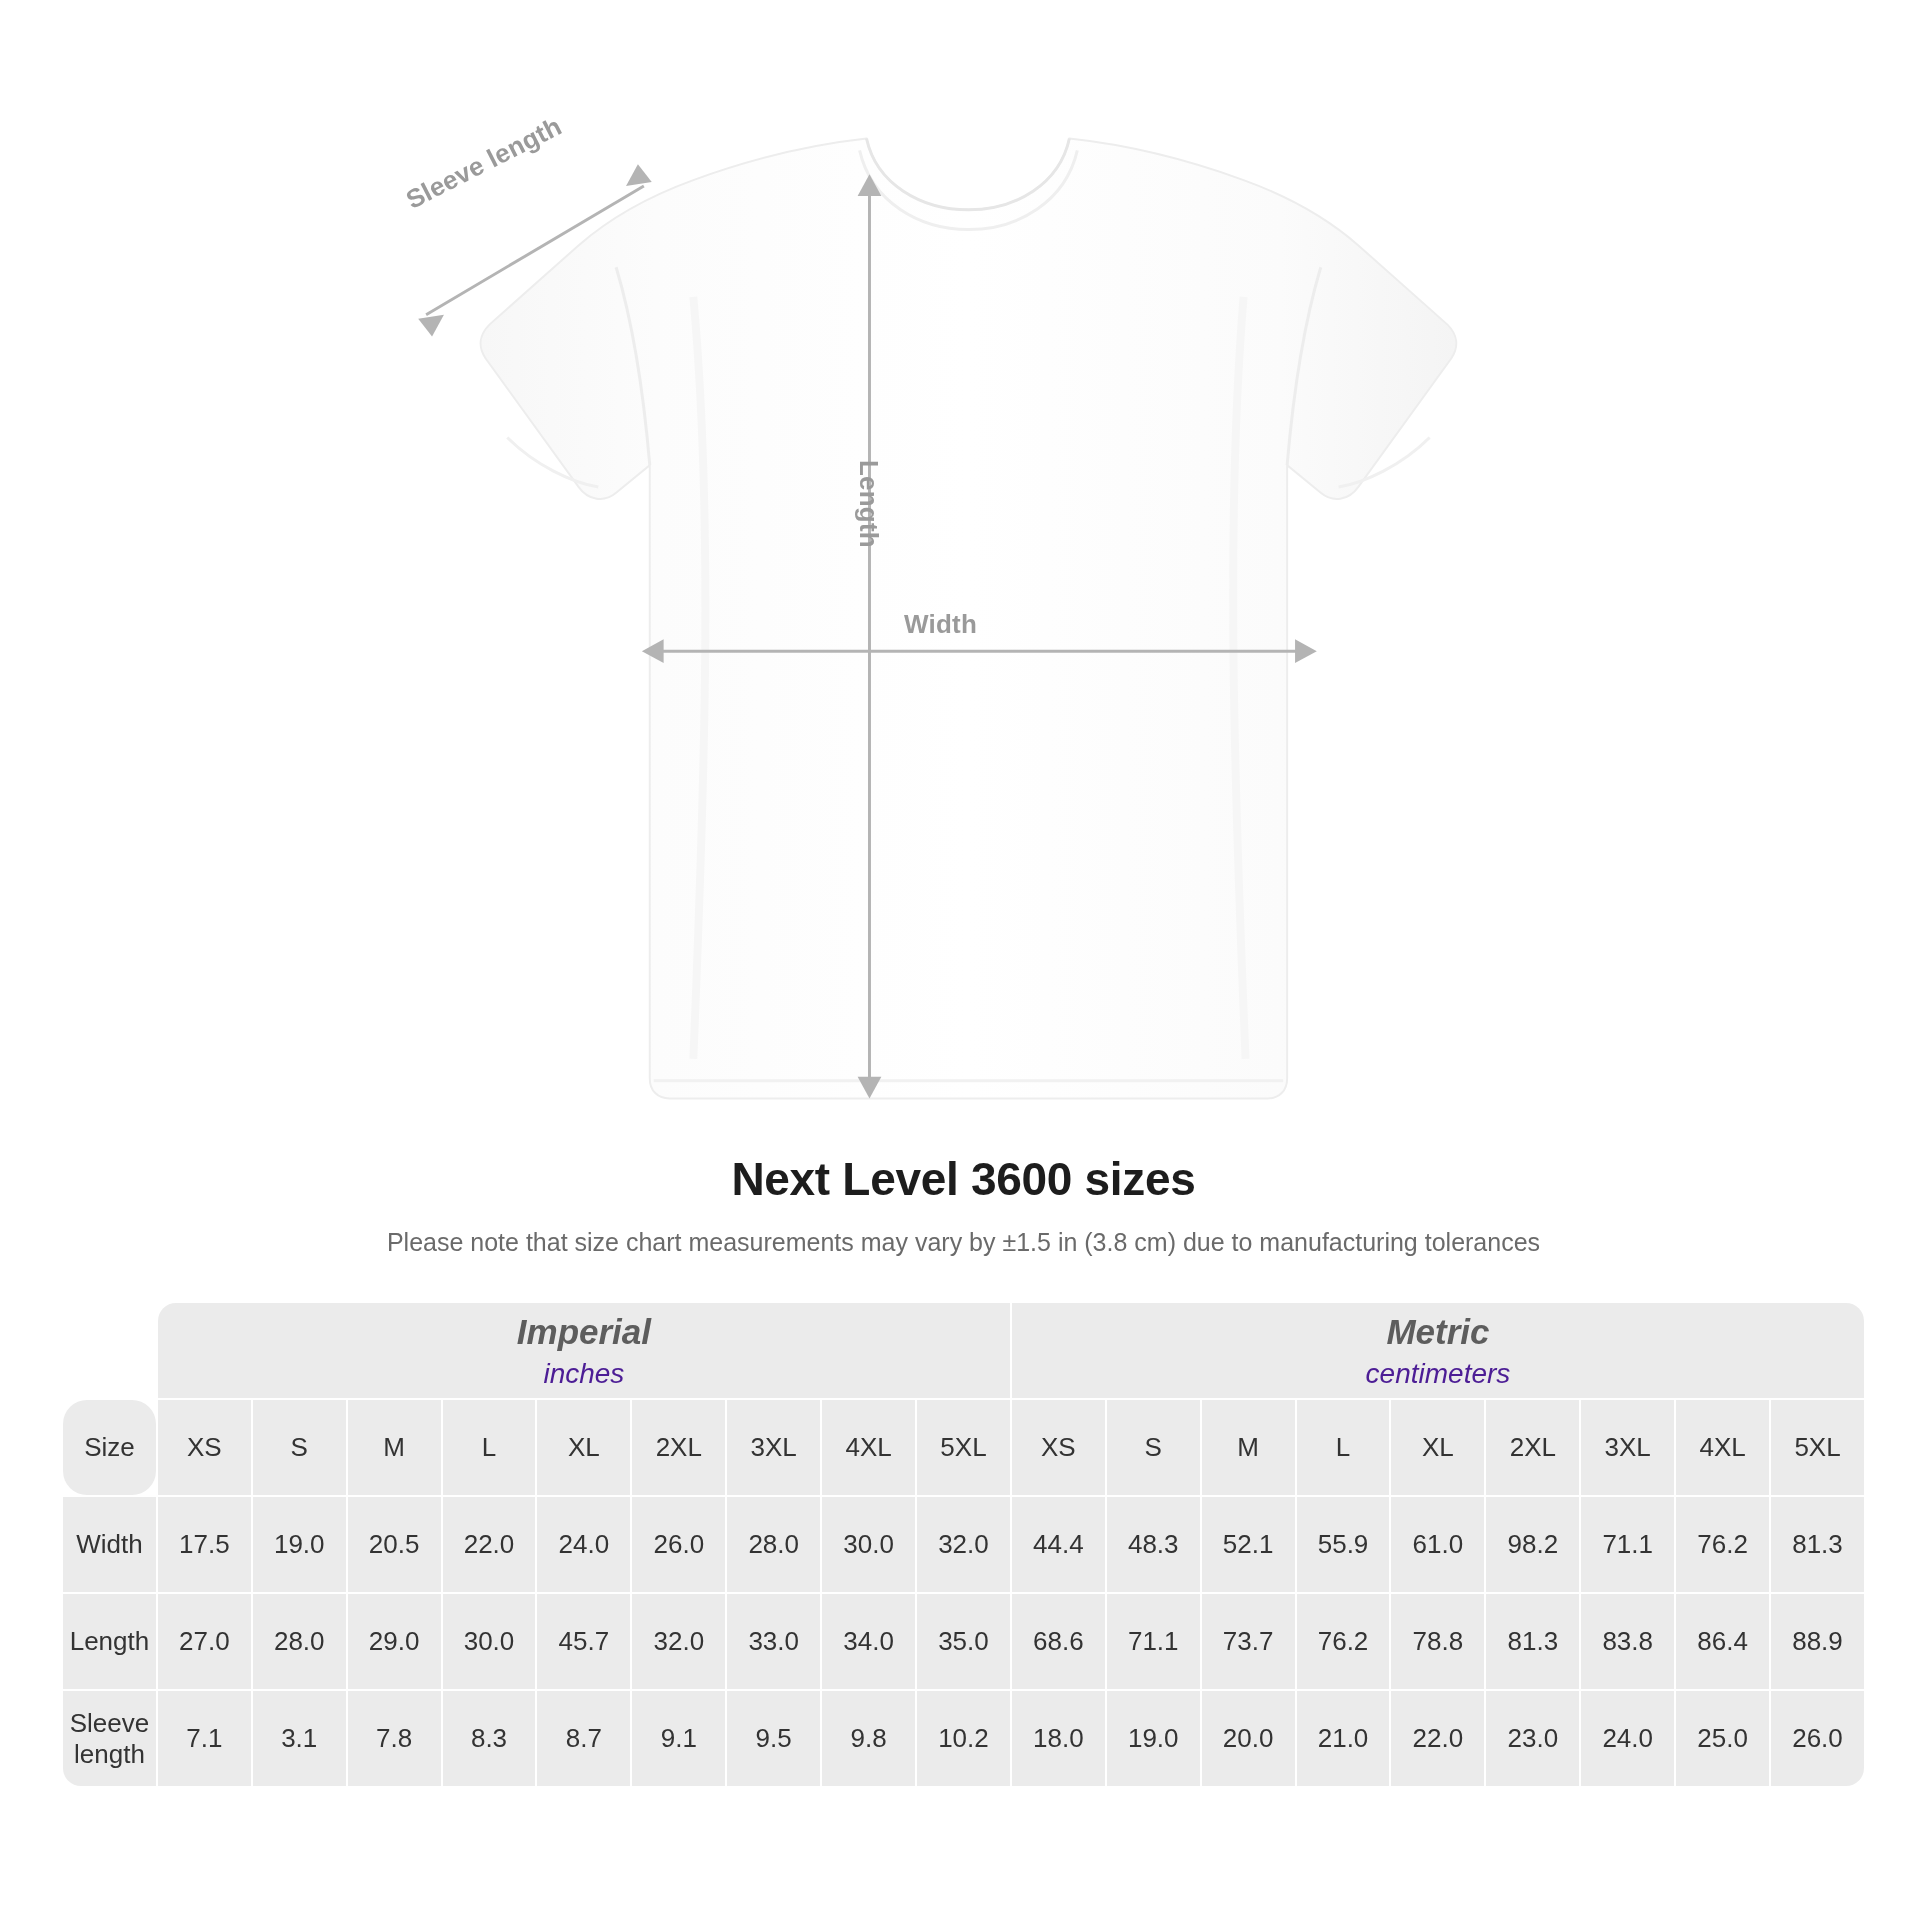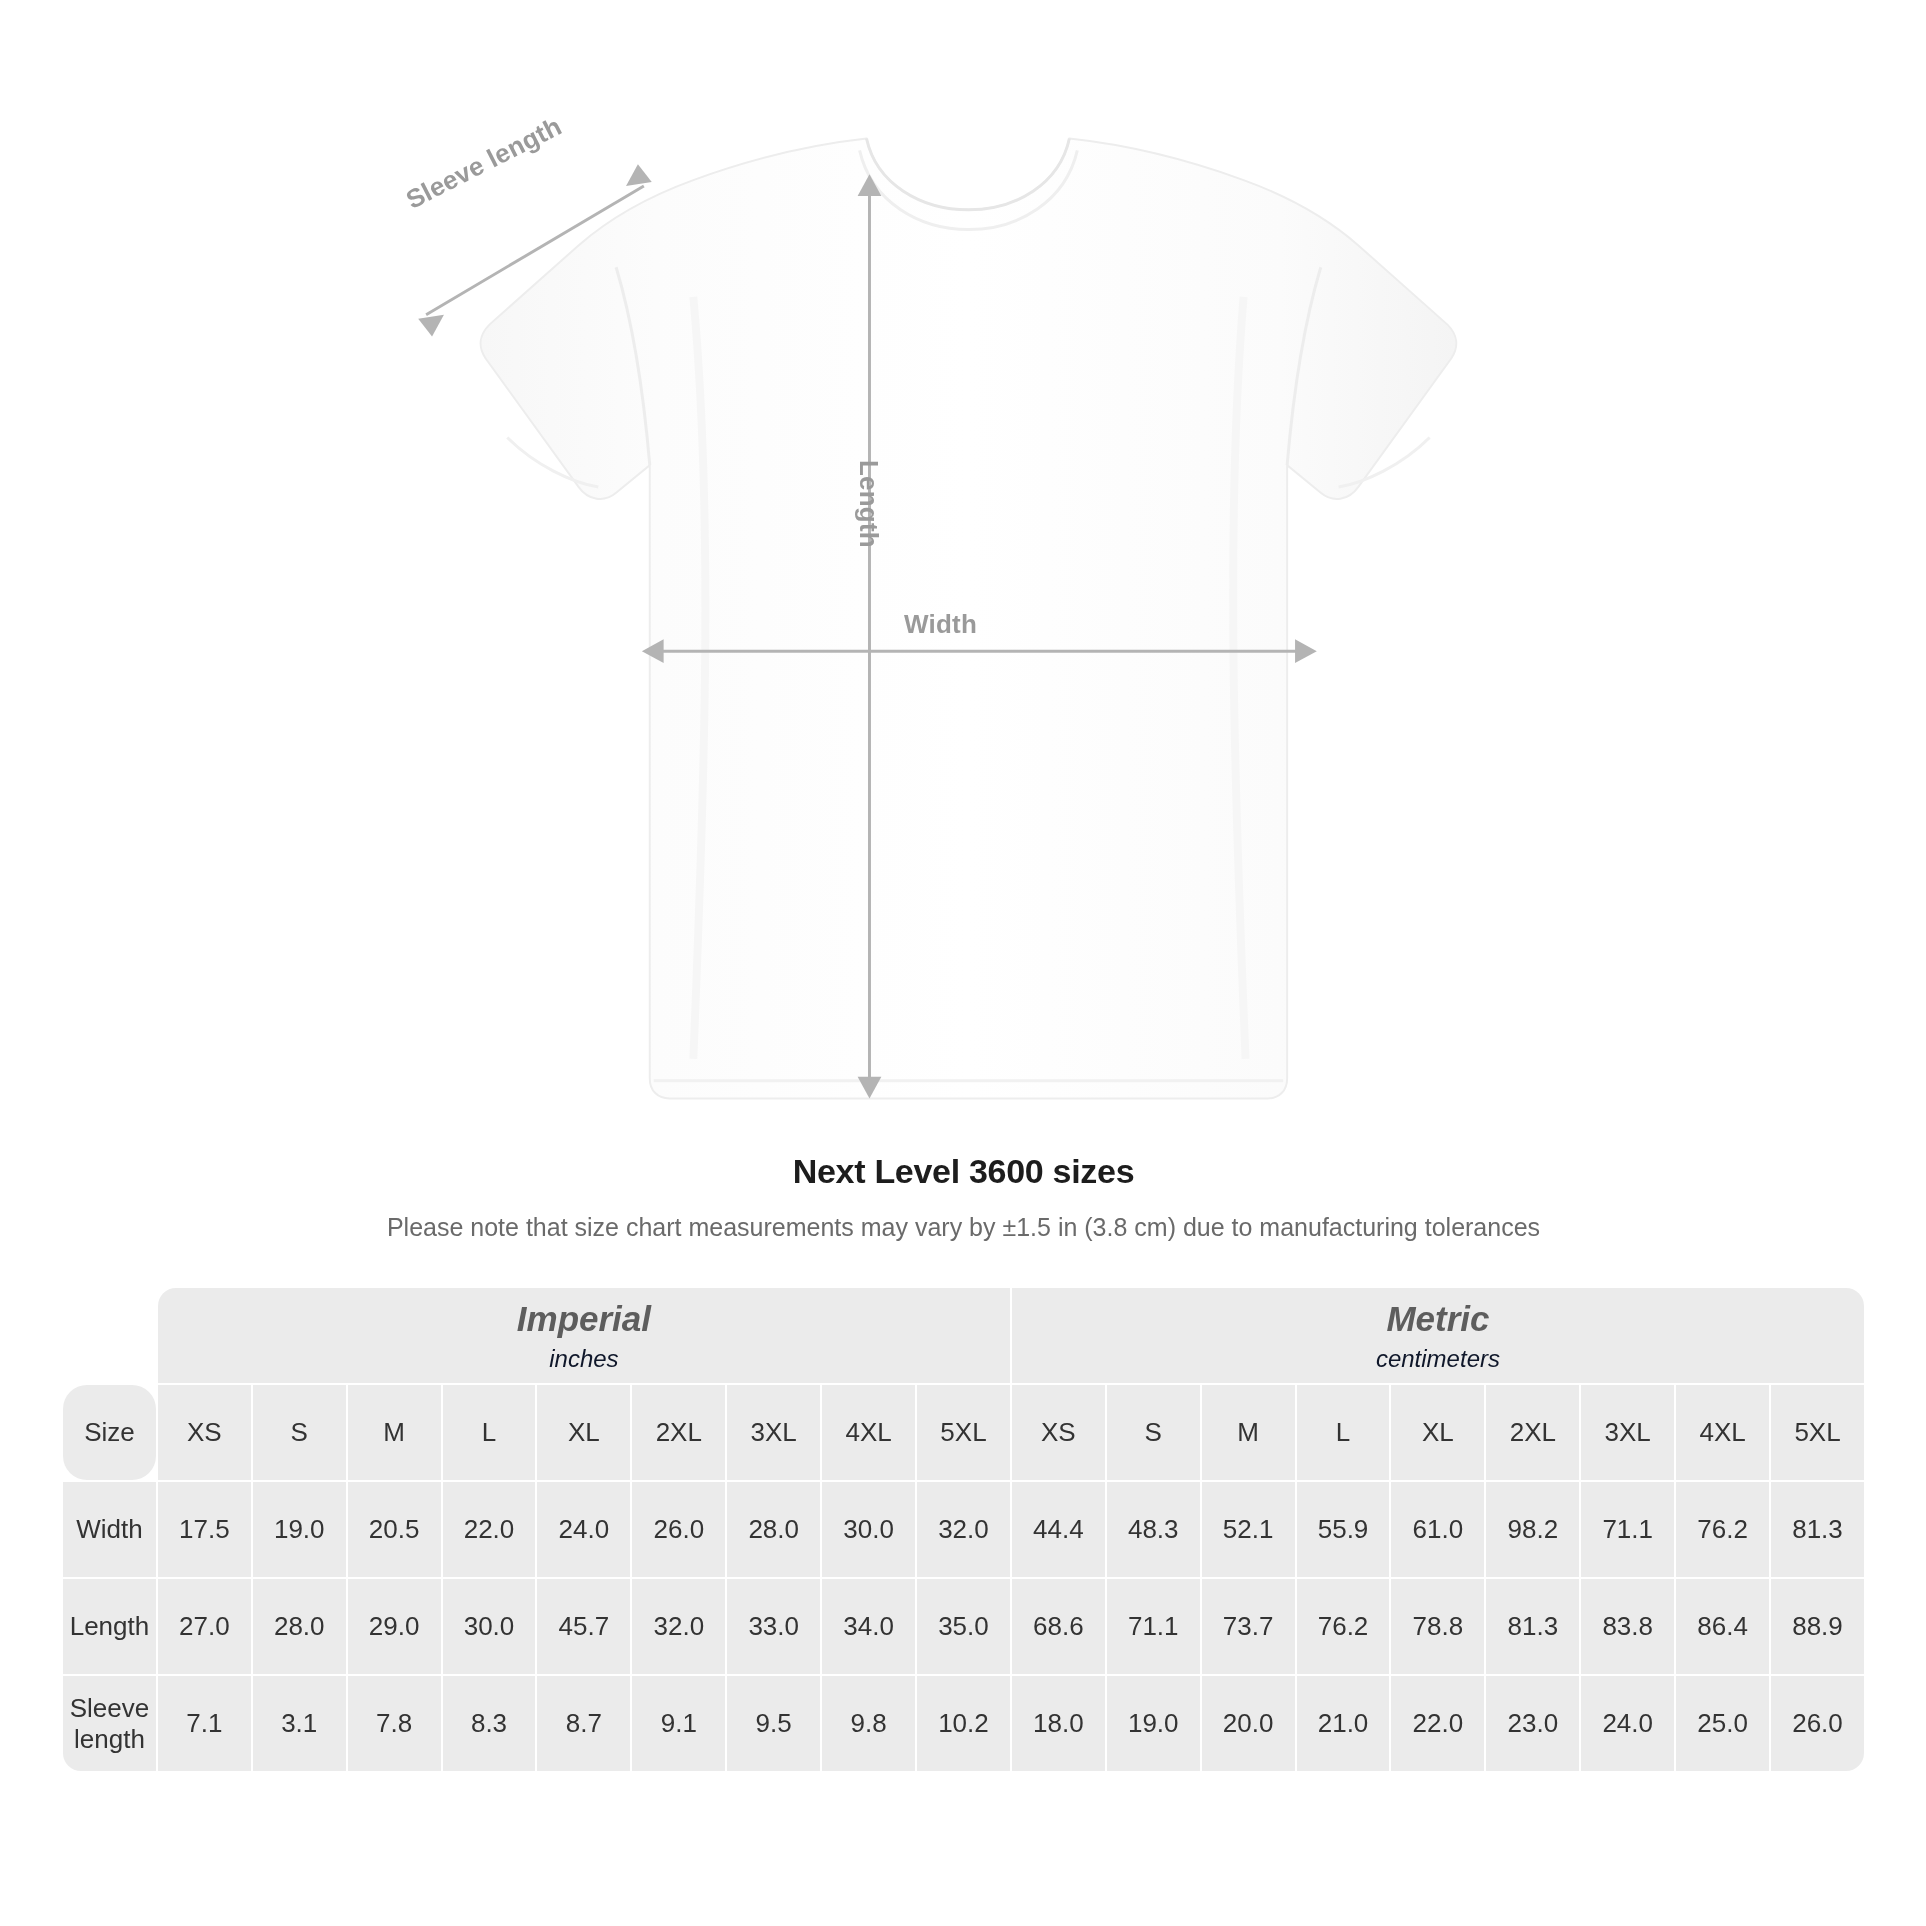--- a/index.html
+++ b/index.html
@@ -55,21 +55,21 @@
     left: 904px;
     top: 609px;
   }
 
   
   .title-block {
     text-align: center;
     margin-top: 4px;
   }
   .chart-title {
-    font-size: 34px;
+    font-size: 46px;
     font-weight: bold;
     color: #1d1d1d;
     margin: 0;
     letter-spacing: -0.3px;
   }
   .chart-note {
     font-size: 25px;
     color: #6a6a6a;
     margin-top: 22px;
   }
@@ -101,23 +101,23 @@
     height: auto;
   }
   .unit-head .unit-name {
     font-size: 35px;
     font-style: italic;
     font-weight: bold;
     color: #5d5d5d;
     display: block;
   }
   .unit-head .unit-sub {
-    font-size: 24px;
+    font-size: 28px;
     font-style: italic;
-    color: #0f172a;
+    color: #4c1d95;
     display: block;
     margin-top: 6px;
   }
   .corner-blank {
     background: #ffffff !important;
   }
   .row-label {
     font-weight: bold;
     color: #3a3a3a;
     font-size: 27px;

